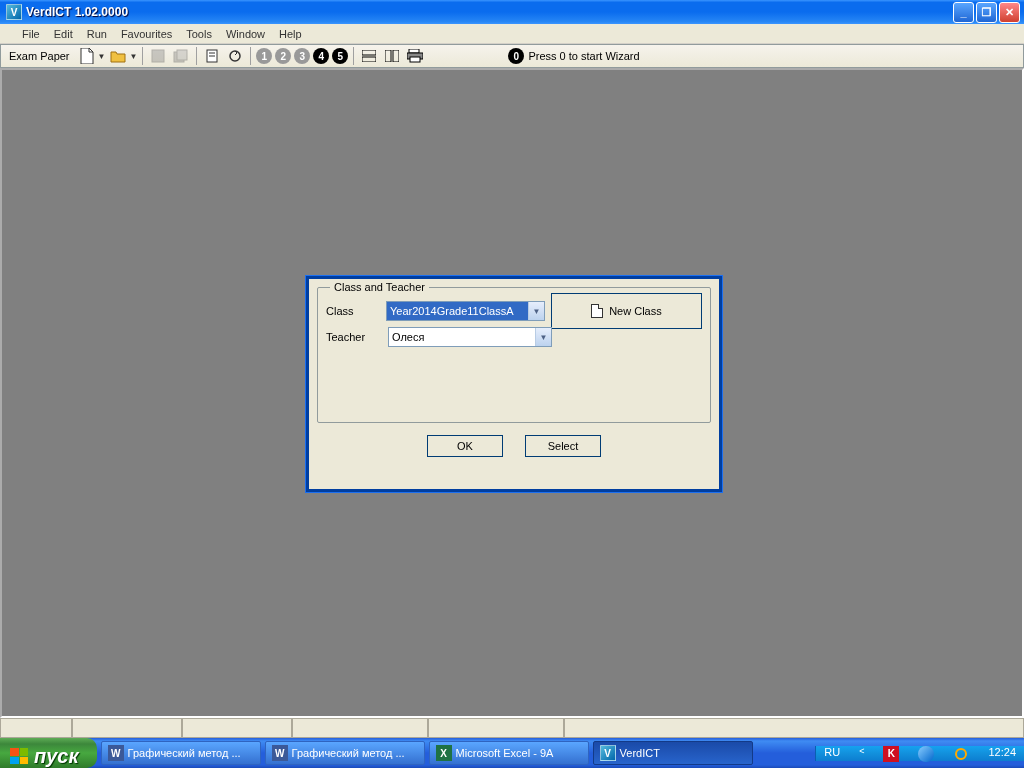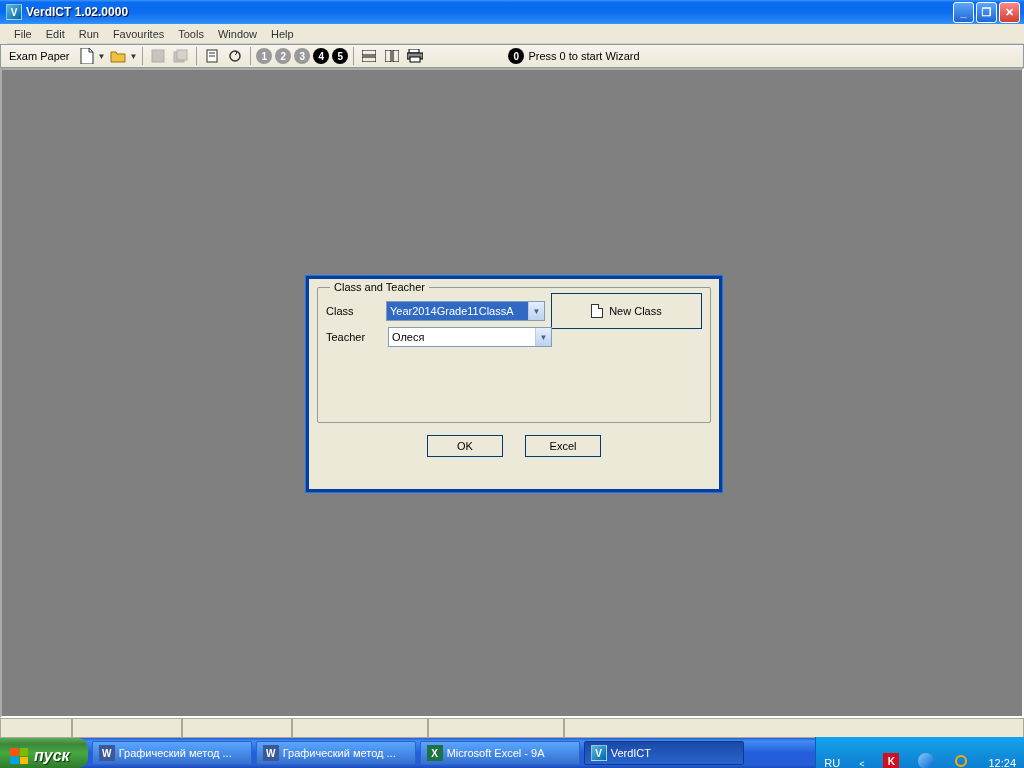--- a/index.html
+++ b/index.html
@@ -41,23 +41,22 @@
 }
 .winbtn.min, .winbtn.max { background: linear-gradient(to bottom, #5aa6ff, #1f66d4); }
 .winbtn.close { background: linear-gradient(to bottom, #f88, #d04030); }
 
 
 .menubar {
   height: 20px;
   background: #ece9d8;
   display: flex;
   align-items: center;
-  padding: 1px 0;
+  padding: 1px 15px;
   border-bottom: 1px solid #d4d0c8;
-  margin-left: 7px;
 }
 .menubar span { padding: 1px 7px; color: #333; }
 
 
 .toolbar {
   height: 24px;
   background: linear-gradient(to bottom, #f6f3ec, #ece9d8);
   border: 1px solid #919b9c;
   display: flex;
   align-items: center;
@@ -191,21 +190,21 @@
   display: flex;
   align-items: center;
   color: #fff;
 }
 .startbtn {
   height: 30px;
   padding: 6px 18px 0 10px;
   background: linear-gradient(to bottom, #5eac56 0%, #3c873b 20%, #47a840 50%, #2f7b2a 100%);
   border-radius: 0 10px 10px 0;
   display: flex; align-items: center; gap: 6px;
-  font-style: italic; font-weight: bold; font-size: 16px;
+  font-style: italic; font-weight: bold; font-size: 20px;
   text-shadow: 1px 1px 1px #030;
 }
 .startbtn .winlogo {
   width: 18px; height: 16px;
   display: grid; grid-template-columns: 1fr 1fr; grid-template-rows: 1fr 1fr; gap: 1px;
 }
 .winlogo div:nth-child(1){background:#f65314;} .winlogo div:nth-child(2){background:#7cbb00;}
 .winlogo div:nth-child(3){background:#00a1f1;} .winlogo div:nth-child(4){background:#ffbb00;}
 .taskbtn {
   height: 24px;
@@ -218,23 +217,23 @@
   display: flex; align-items: center; gap: 4px;
   color: #fff; font-size: 11px;
   overflow: hidden; white-space: nowrap;
 }
 .taskbtn.active { background: linear-gradient(to bottom, #1a4aa8, #2864cc); border-color: #133a88; }
 .taskbtn .ticon { width: 16px; height: 16px; display: inline-flex; align-items: center; justify-content: center; font-size: 10px; flex-shrink:0;}
 .ticon.word { background:#3b5998; color:#fff; font-weight:bold;}
 .ticon.excel { background:#1f7244; color:#fff; font-weight:bold;}
 .ticon.app { background: linear-gradient(135deg,#5bd,#06a); border:1px solid #fff8; color:#fff; font-weight:bold;}
 .tray {
-  margin-left: auto; height: 32px;
+  margin-left: auto; height: 15px;
   background: linear-gradient(to bottom, #15a2f0 0%, #1290dc 50%, #0d7dd0 100%);
-  display: flex; align-items: flex-end; padding: 0 8px; gap: 19px;
+  display: flex; align-items: flex-start; padding: 0 8px; gap: 19px;
   border-left: 1px solid #0a5fb0;
 }
 .tray .lang { font-size: 11px; }
 .tray .trayexpand { font-size: 9px; }
 .tray .trayicon { width: 16px; height: 16px; display:inline-flex; align-items:center; justify-content:center; font-size:10px;}
 .tray .k { background:#cf1020; color:#fff; font-weight:bold;}
 .tray .q { background:linear-gradient(135deg,#8cf,#06c); border-radius:50%;}
 .tray .o { border:2px solid #fa0; border-radius:50%; width:12px; height:12px;}
 .tray .clock { font-size: 11px; }
 </style>
@@ -355,21 +354,21 @@
           <span class="lbl">Teacher</span>
           <div class="combo">
             <span class="val">Олеся</span>
             <span class="arrow">▼</span>
           </div>
         </div>
       </div>
     </div>
     <div class="dlgbuttons">
       <span class="btn">OK</span>
-      <span class="btn">Excel</span>
+      <span class="btn">Select</span>
     </div>
   </div>
 </div>
 
 <div class="statusbar">
   <div class="statuscell c1"></div>
   <div class="statuscell c2"></div>
   <div class="statuscell c3"></div>
   <div class="statuscell c4"></div>
   <div class="statuscell c5"></div>

